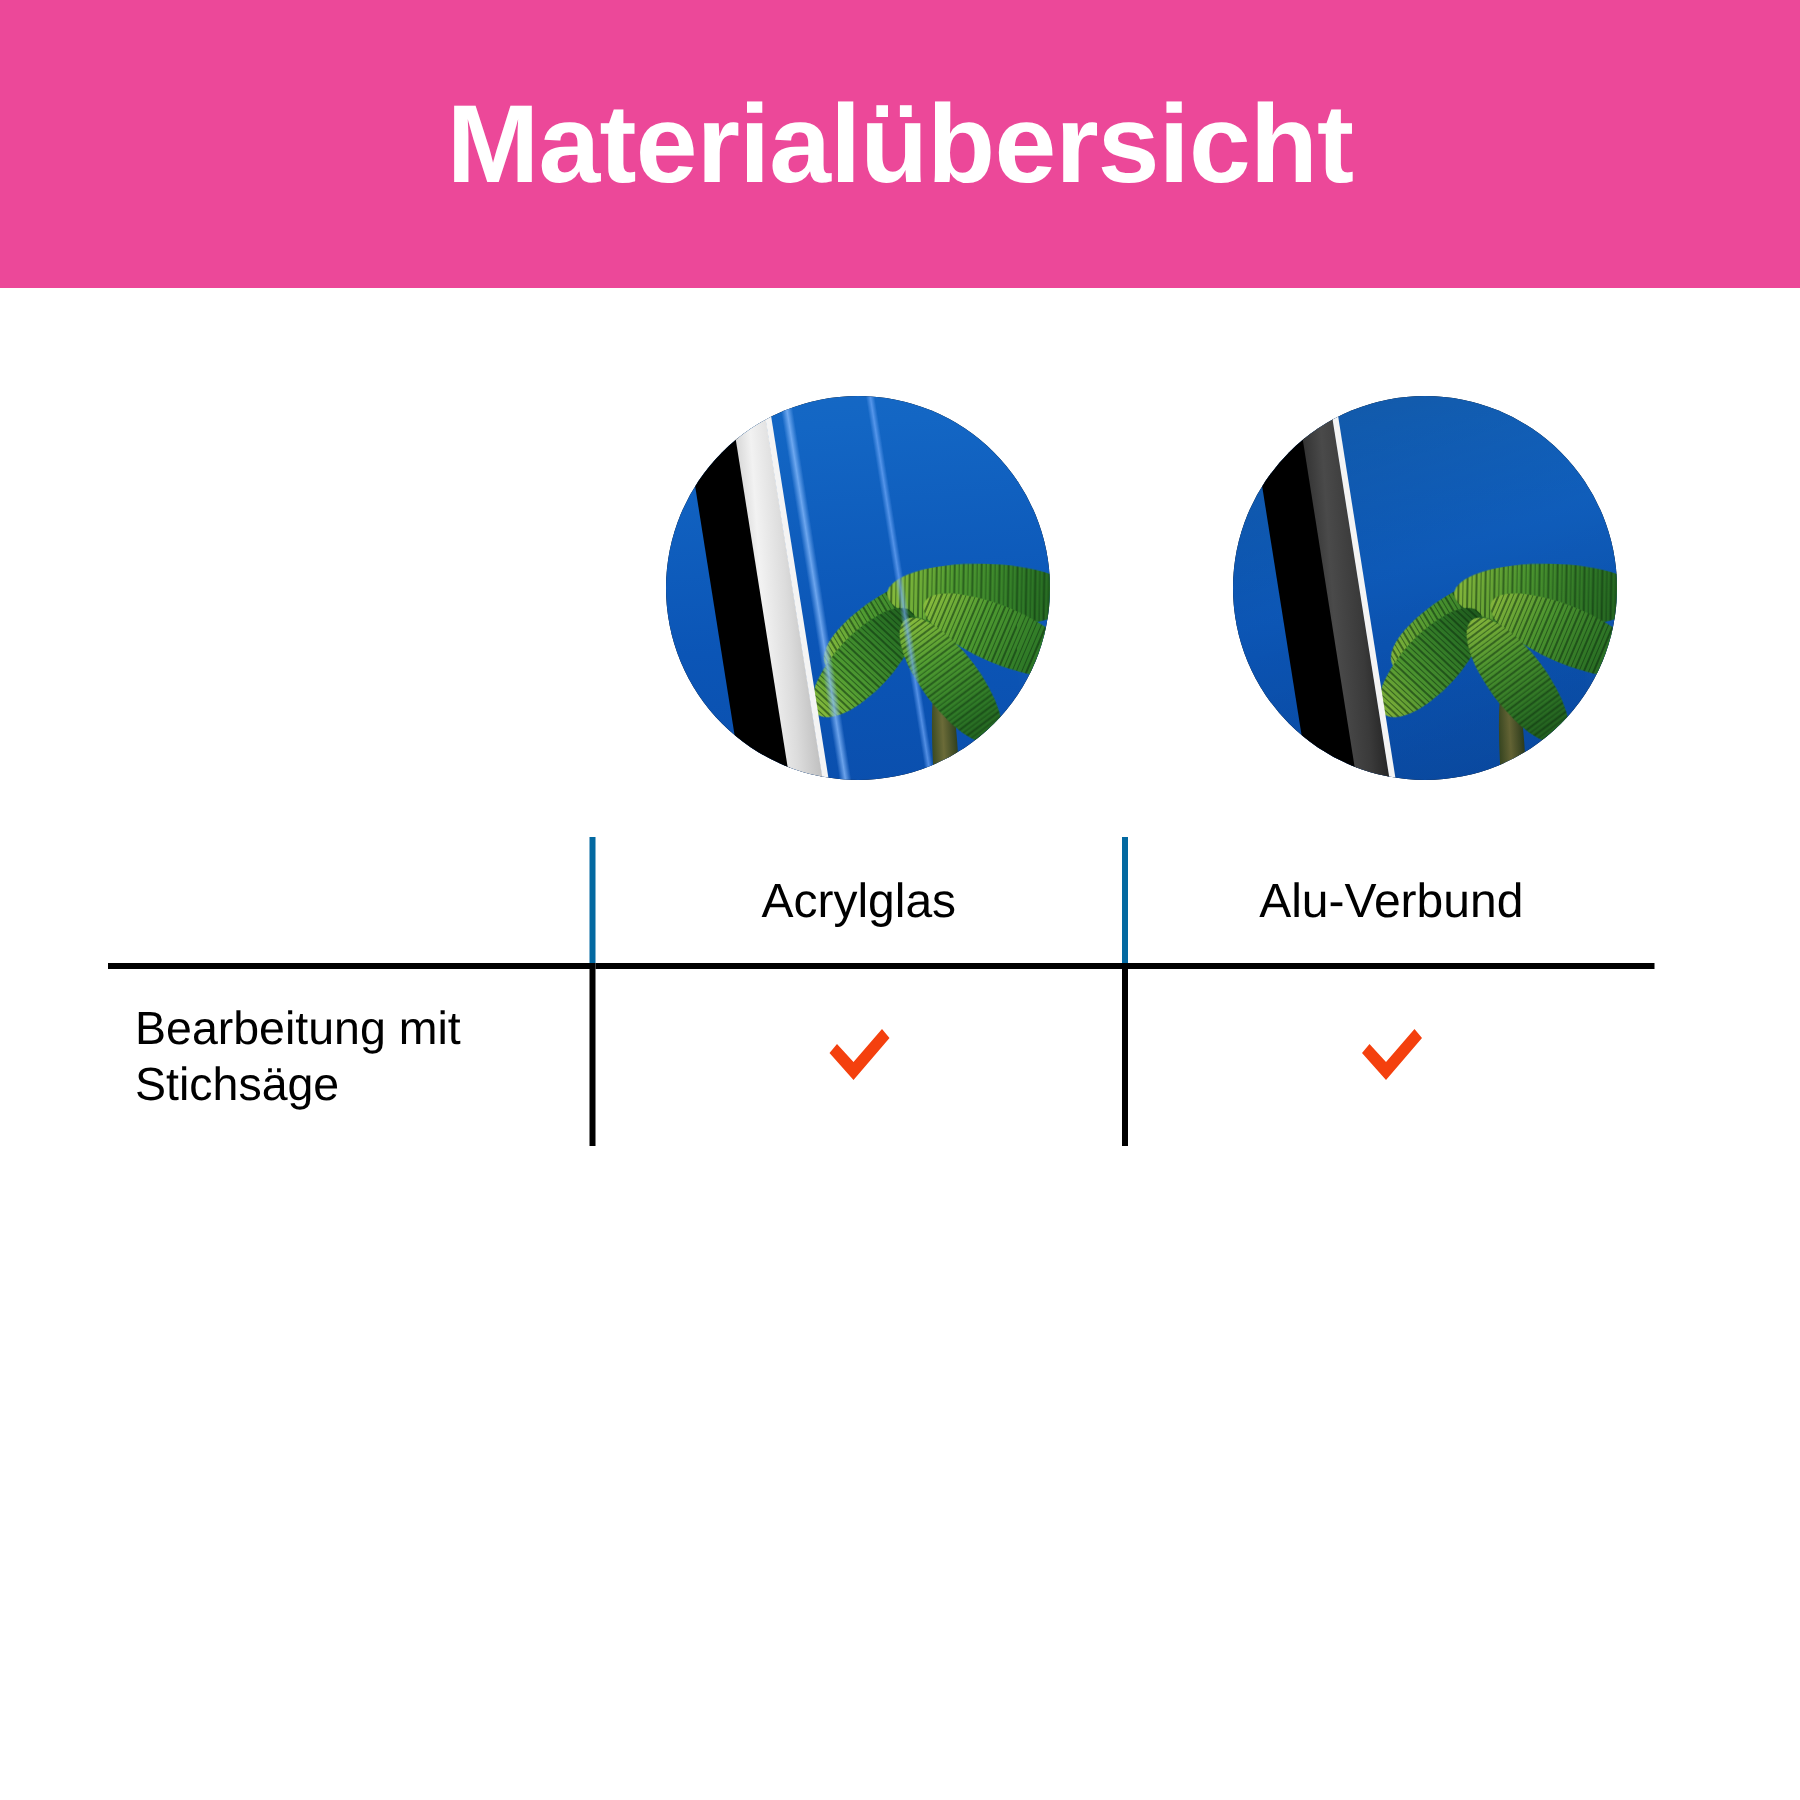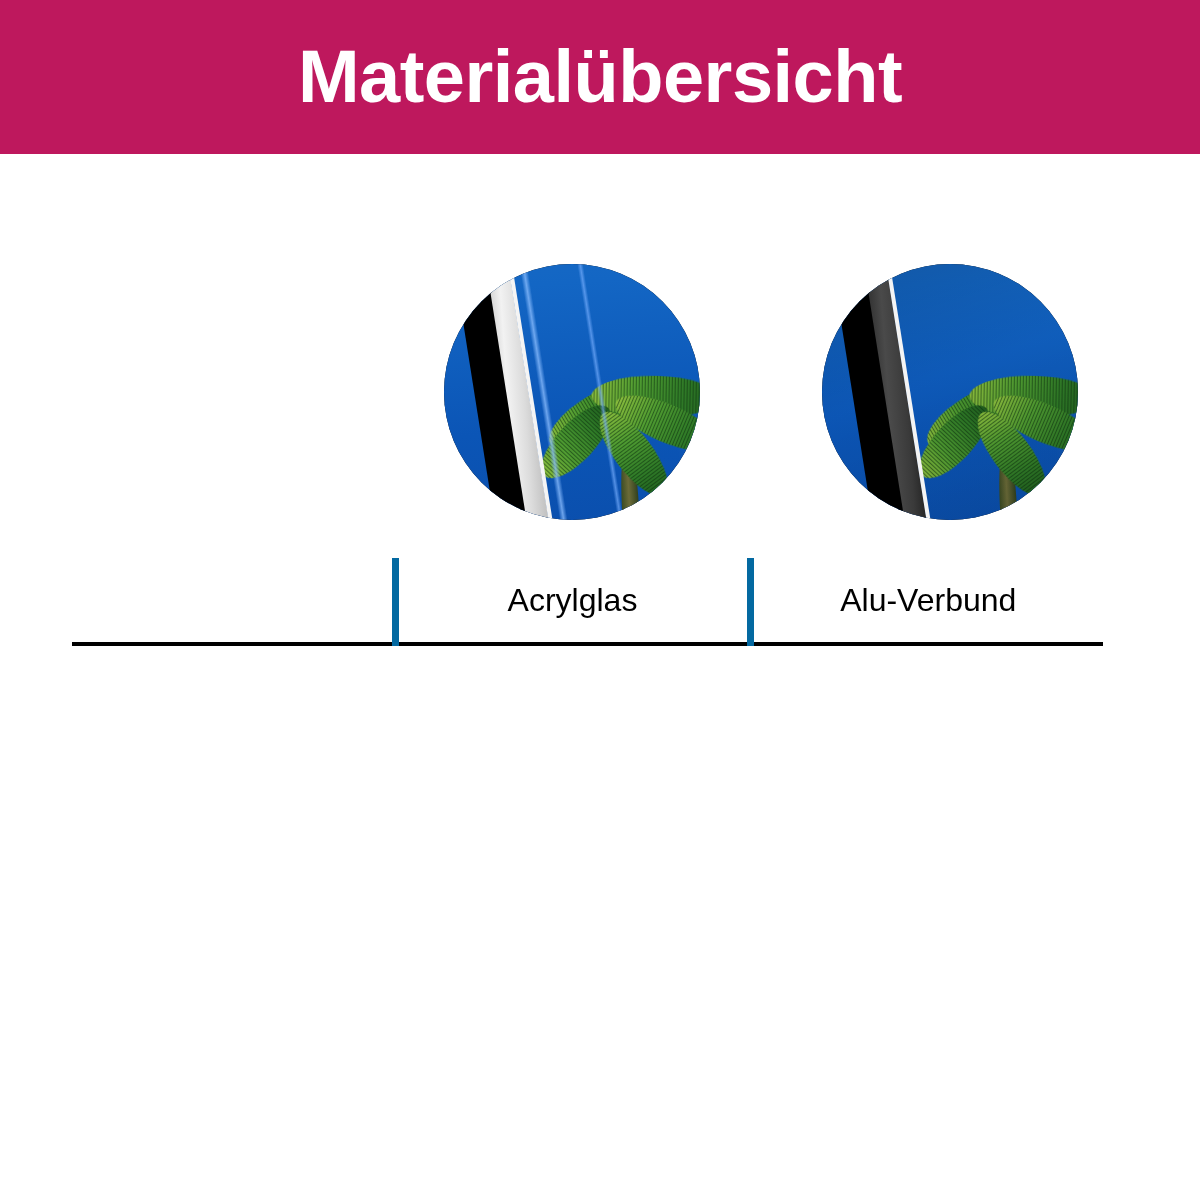--- a/index.html
+++ b/index.html
@@ -14,22 +14,22 @@
     overflow: hidden;
     position: relative;
   }
 
   
   .header-band {
     position: absolute;
     left: 0;
     top: 0;
     width: 1200px;
-    height: 154px;
-    background: #be185d;
+    height: 192px;
+    background: #ec4899;
     display: flex;
     align-items: center;
     justify-content: center;
   }
   .header-title {
     color: #ffffff;
     font-size: 74px;
     font-weight: bold;
     letter-spacing: -0.5px;
     line-height: 1;
@@ -172,21 +172,21 @@
     font-weight: normal;
     font-size: 32px;
     color: #000000;
     text-align: center;
     border-bottom: 4px solid #000000;
   }
   .matrix thead th.hdr-blank {
     border-bottom: 4px solid #000000;
   }
   .matrix thead th.hdr-col {
-    border-left: 7px solid #0369a1;
+    border-left: 4px solid #0369a1;
   }
 
   
   .matrix tbody td {
     border-bottom: 4px solid #000000;
   }
   .matrix tbody tr:last-child td {
     border-bottom: none;
   }
   .matrix td.cell-label {
@@ -297,18 +297,38 @@
     </colgroup>
     <thead>
       <tr>
         <th class="hdr-blank"></th>
         <th class="hdr-col">Acrylglas</th>
         <th class="hdr-col">Alu-Verbund</th>
       </tr>
     </thead>
     <tbody>
 
+      <tr class="row-a">
+        <td class="cell-label">
+          <span>Bearbeitung mit</span><br>
+          <span>Stichsäge</span>
+        </td>
+        <td class="cell-val">
+          <span class="check">
+            <svg width="46" height="40" viewBox="0 0 46 40" xmlns="http://www.w3.org/2000/svg">
+              <path d="M3 19 L8 13 L19 25 L38 3 L43 9 L19 37 Z" fill="#f4400e"></path>
+            </svg>
+          </span>
+        </td>
+        <td class="cell-val">
+          <span class="check">
+            <svg width="46" height="40" viewBox="0 0 46 40" xmlns="http://www.w3.org/2000/svg">
+              <path d="M3 19 L8 13 L19 25 L38 3 L43 9 L19 37 Z" fill="#f4400e"></path>
+            </svg>
+          </span>
+        </td>
+      </tr>
 
 
 
     </tbody>
   </table>
 </div>
 
 </body></html>

